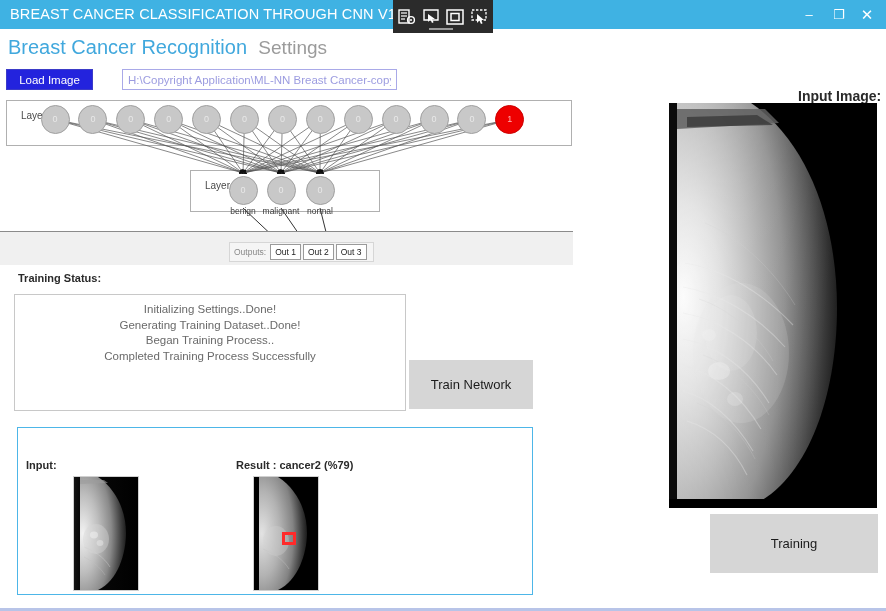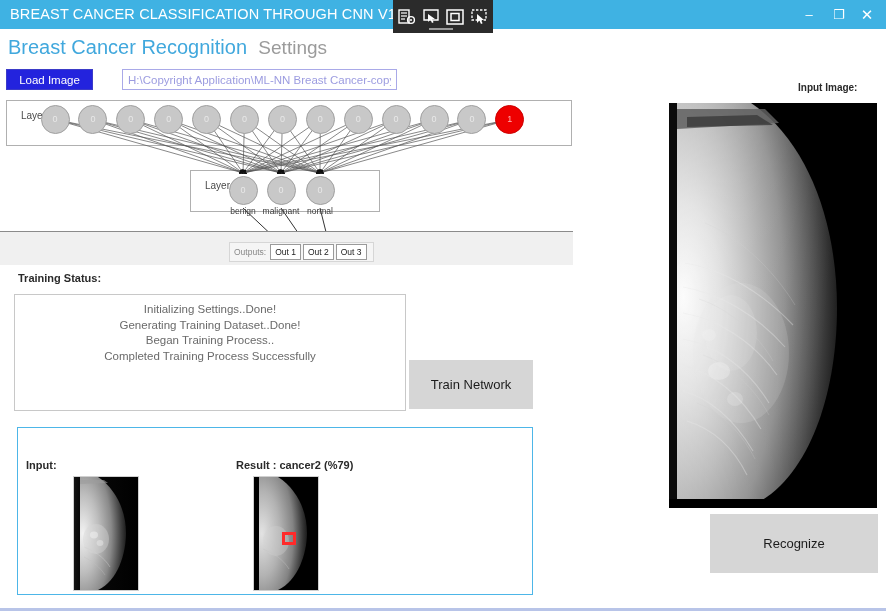--- a/index.html
+++ b/index.html
@@ -312,22 +312,22 @@
     position: absolute;
     left: 28px; top: 55px;
     width: 14px; height: 13px;
     border: 3px solid #ff2a2a;
     box-sizing: border-box;
   }
 
   
   #input-image-label {
     position: absolute;
-    left: 798px; top: 82px;
-    font-size: 10px;
+    left: 798px; top: 88px;
+    font-size: 14px;
     font-weight: bold;
     color: #2a2a2a;
   }
   #input-image-frame {
     position: absolute;
     left: 669px; top: 103px;
     width: 208px; height: 405px;
     background: #000000;
     overflow: hidden;
   }
@@ -595,15 +595,15 @@
       <path d="M34 252 C62 262 86 286 100 312"></path>
       <path d="M28 300 C54 310 74 332 86 356"></path>
       <path d="M36 120 C70 134 104 166 126 202"></path>
     </g>
     <ellipse cx="50" cy="268" rx="11" ry="9" fill="#fafafa" opacity="0.3"></ellipse>
     <ellipse cx="66" cy="296" rx="8" ry="7" fill="#f0f0f0" opacity="0.26"></ellipse>
     <ellipse cx="40" cy="232" rx="7" ry="6" fill="#f5f5f5" opacity="0.24"></ellipse>
     <rect x="0" y="396" width="208" height="9" fill="#000000"></rect>
   </svg>
 </div>
-<div id="recognize-button">Recognize</div>
+<div id="recognize-button">Training</div>
 
 <div id="bottom-edge"></div>
 
 </body></html>

